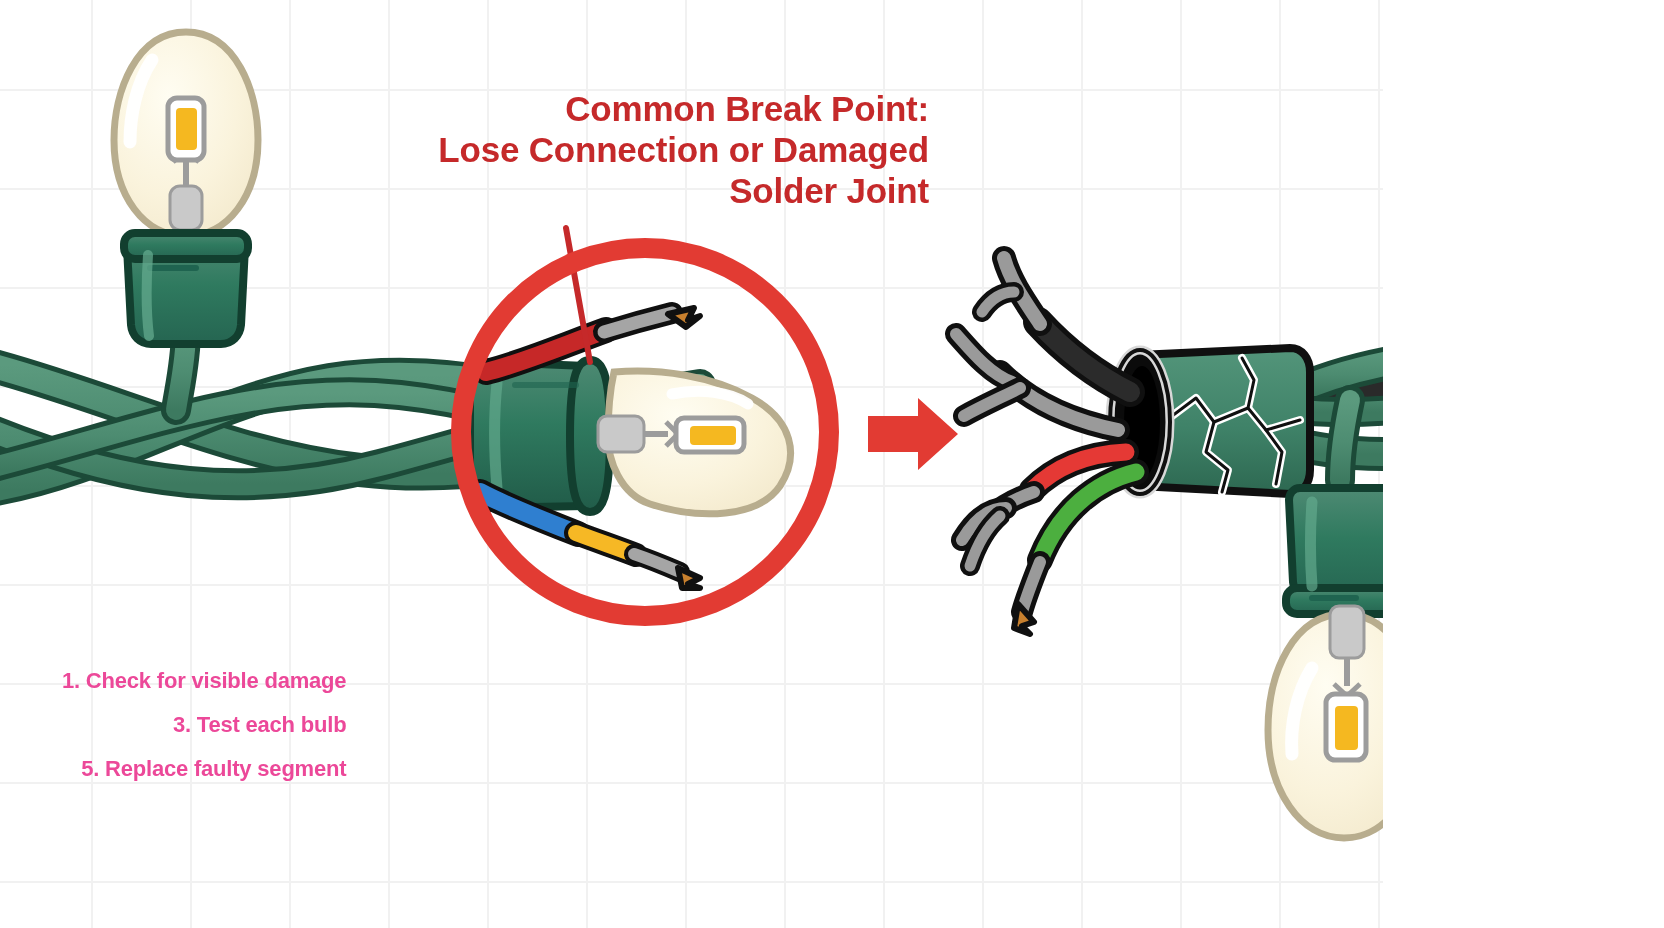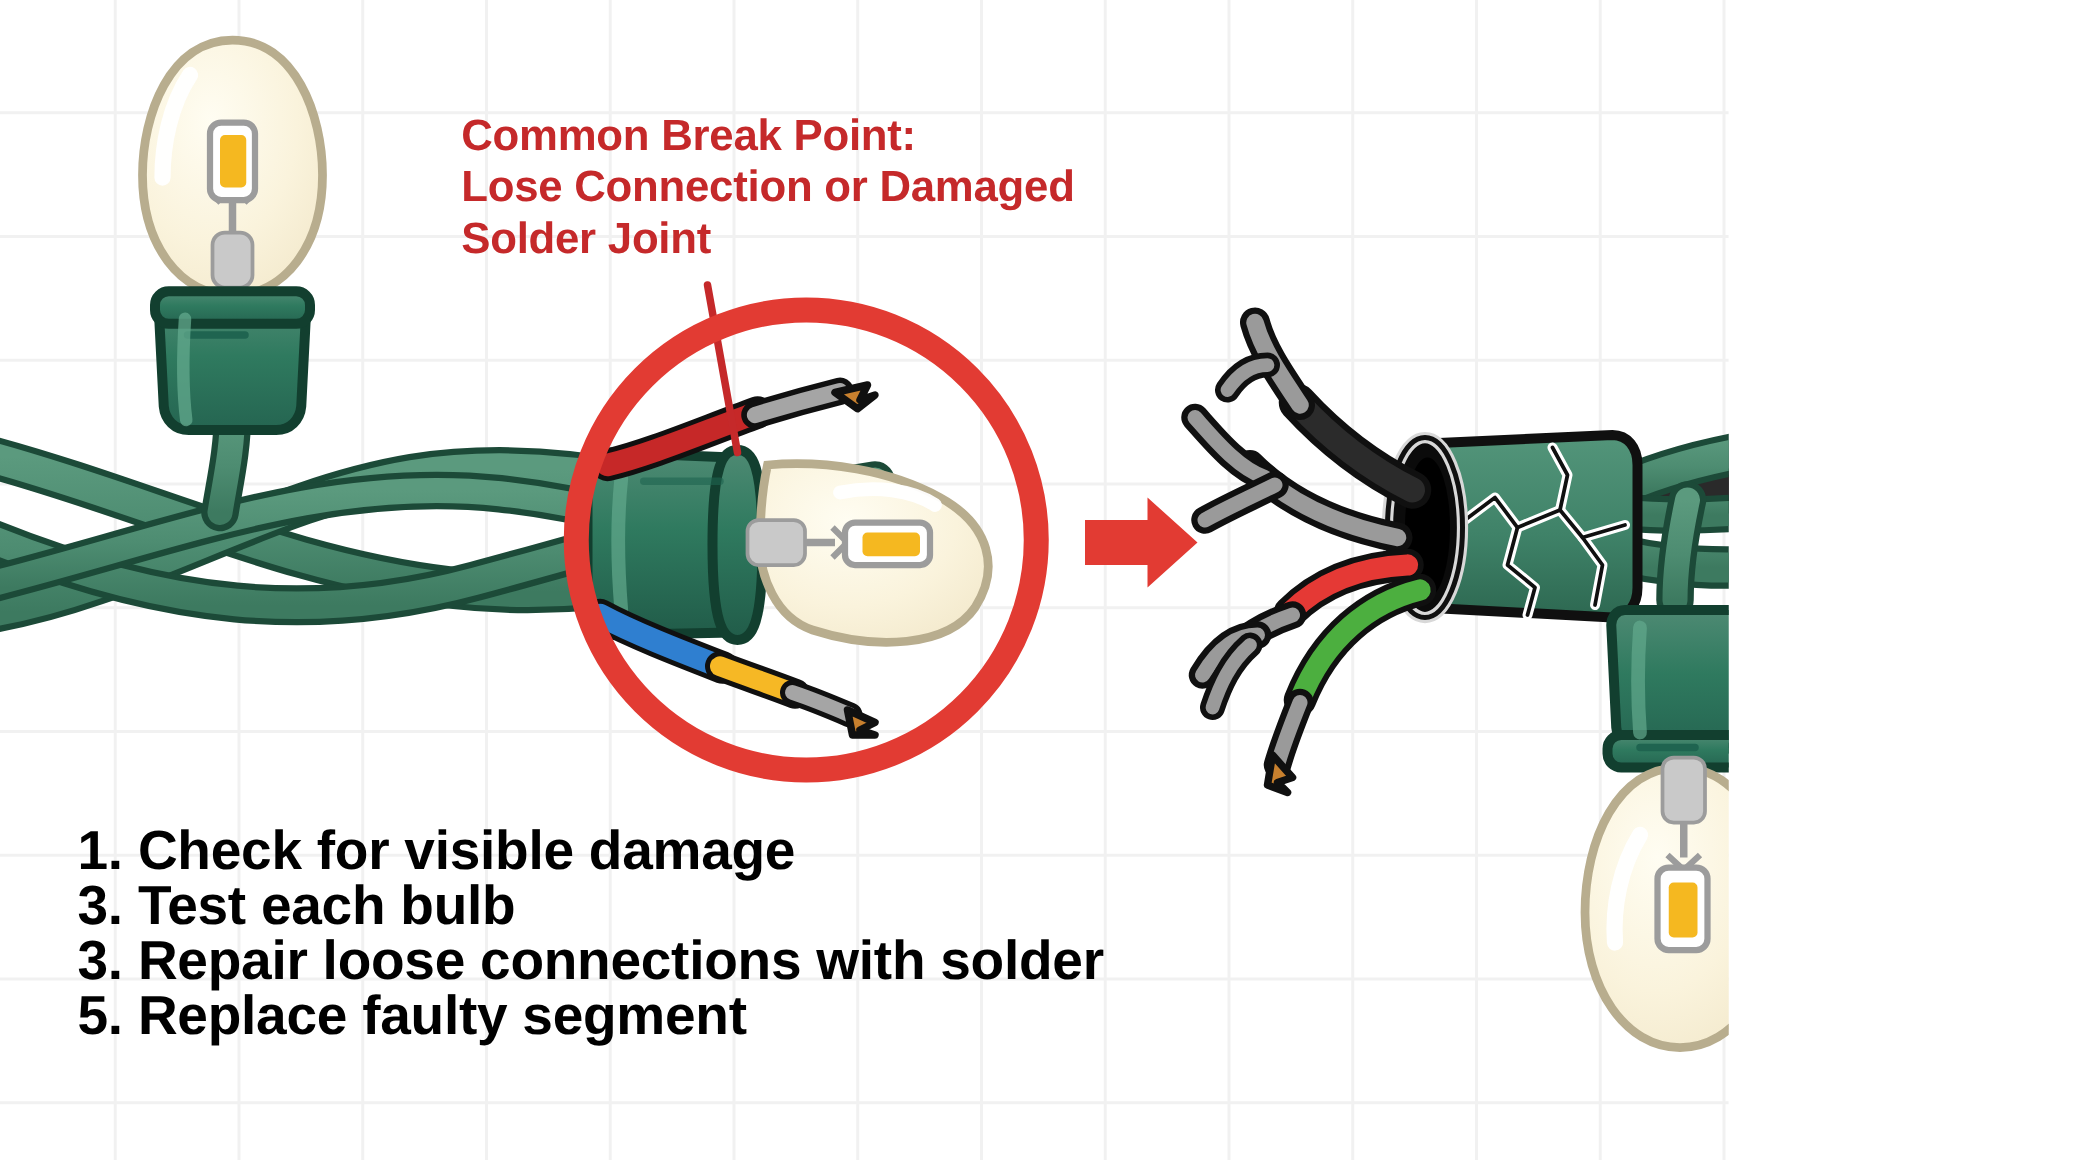--- a/index.html
+++ b/index.html
@@ -8,20 +8,21 @@
     padding: 0;
     background: #ffffff;
   }
   #stage {
     position: relative;
     width: 1383px;
     height: 928px;
     overflow: hidden;
     background: #ffffff;
     font-family: "Liberation Sans", "DejaVu Sans", sans-serif;
+    text-align: right;
   }
   #gridbg {
     position: absolute;
     inset: 0;
     background-image:
       linear-gradient(to right, #f1f1f1 0px, #f1f1f1 2px, transparent 2px),
       linear-gradient(to bottom, #f1f1f1 0px, #f1f1f1 2px, transparent 2px);
     background-size: 99px 99px;
     background-position: -8px -10px;
   }
@@ -40,22 +41,22 @@
     font-size: 35px;
     font-weight: 700;
     line-height: 41px;
     letter-spacing: -0.2px;
     white-space: pre-line;
     font-stretch: condensed;
   }
   #steps {
     left: 62px;
     top: 659px;
-    color: #000000;
-    font-size: 44px;
+    color: #ec4899;
+    font-size: 22px;
     font-weight: 700;
     line-height: 44px;
     letter-spacing: -0.2px;
     font-stretch: condensed;
   }
   .step-line { display: block; white-space: pre; }
 </style>
 </head>
 <body>
 
@@ -264,17 +265,16 @@
 
   </svg>
 
   <div class="txtblock" id="headline">Common  Break Point:
 Lose Connection or Damaged
 Solder Joint</div>
 
   <div class="txtblock" id="steps">
     <span class="step-line">1. Check for visible damage</span>
     <span class="step-line">3. Test each bulb</span>
-    <span class="step-line">3. Repair loose connections with solder</span>
     <span class="step-line">5. Replace faulty segment</span>
   </div>
 
 </div>
 
 </body></html>

